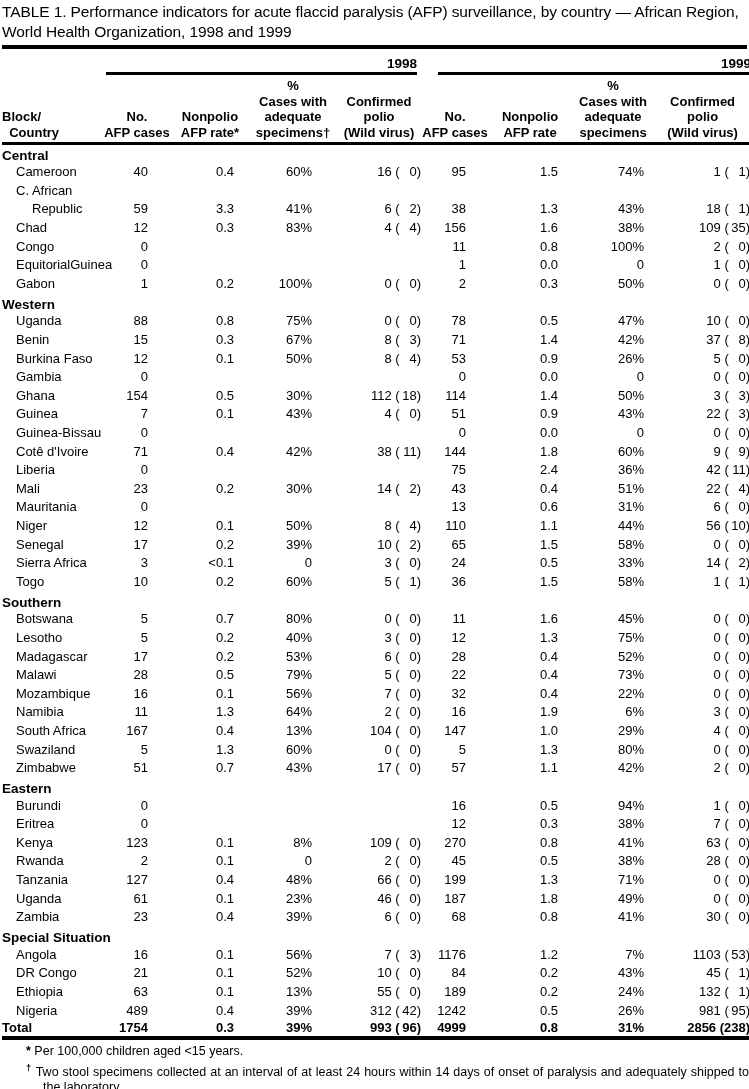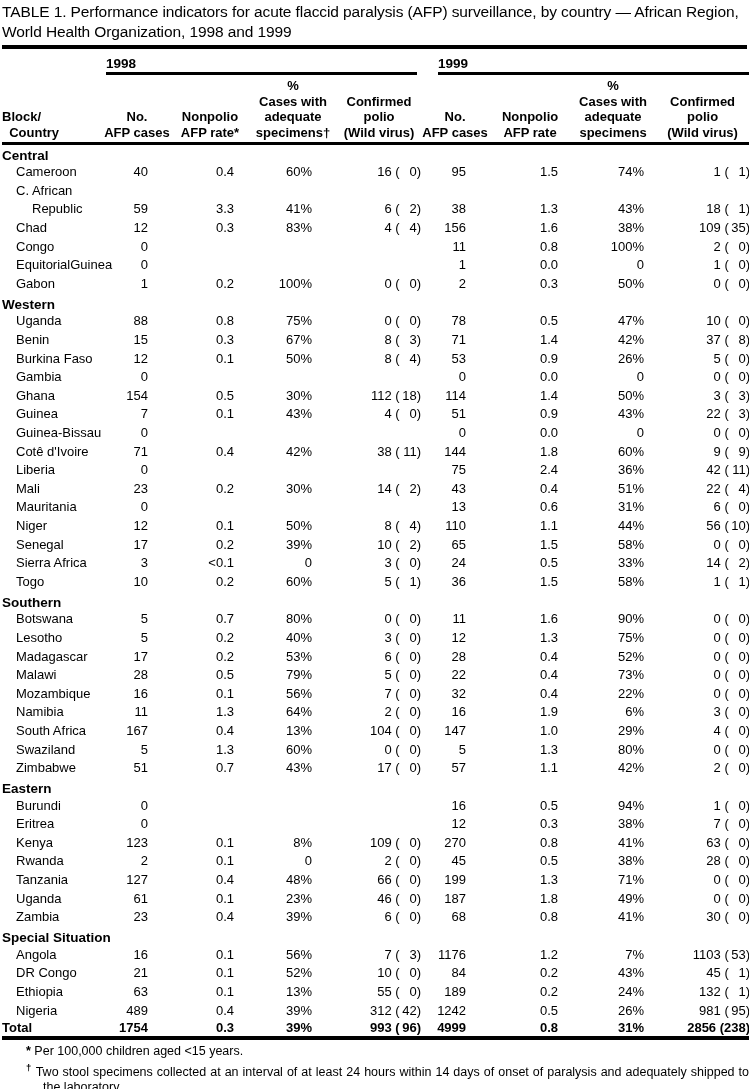--- a/index.html
+++ b/index.html
@@ -15,21 +15,21 @@
     letter-spacing:-0.1px; padding-bottom:3px; border-bottom:4px solid #000;
   }
   table.afp {
     width:749px; table-layout:fixed; border-collapse:collapse; margin-top:7px;
   }
   col.c0w{width:102px} col.c1w{width:66px} col.c2w{width:80px} col.c3w{width:86px}
   col.c4w{width:86px}  col.c5w{width:66px} col.c6w{width:84px} col.c7w{width:82px}
   col.c8w{width:97px}
   .year-row th { padding:0; vertical-align:bottom; }
   .year-label {
-    font-weight:bold; font-size:13.5px; text-align:left;
+    font-weight:bold; font-size:13.5px; text-align:right;
     border-bottom:3px solid #000; padding-bottom:1px;
   }
   .yr1998 { margin:0 5px 0 2px; }
   .yr1999 { margin-left:16px; }
   .cols-row th {
     font-weight:bold; font-size:13px; line-height:15.5px;
     vertical-align:bottom; text-align:center; white-space:pre-line;
     padding:3px 0 2px; border-bottom:3px solid #000;
   }
   .cols-row th.hc0 { text-align:left; white-space:pre-wrap; }
@@ -360,21 +360,21 @@
           <td colspan="9" class="c-block">Southern</td>
         </tr>
         <tr>
           <td class="c0 ind1">Botswana</td>
           <td class="num c1">5</td>
           <td class="num c2">0.7</td>
           <td class="num c3">80%</td>
           <td class="num c4"><span class="pn">0</span> (<span class="pw">0</span>)</td>
           <td class="num c5">11</td>
           <td class="num c6">1.6</td>
-          <td class="num c7">90%</td>
+          <td class="num c7">45%</td>
           <td class="num c8"><span class="pn">0</span> (<span class="pw">0</span>)</td>
         </tr>
         <tr>
           <td class="c0 ind1">Lesotho</td>
           <td class="num c1">5</td>
           <td class="num c2">0.2</td>
           <td class="num c3">40%</td>
           <td class="num c4"><span class="pn">3</span> (<span class="pw">0</span>)</td>
           <td class="num c5">12</td>
           <td class="num c6">1.3</td>

